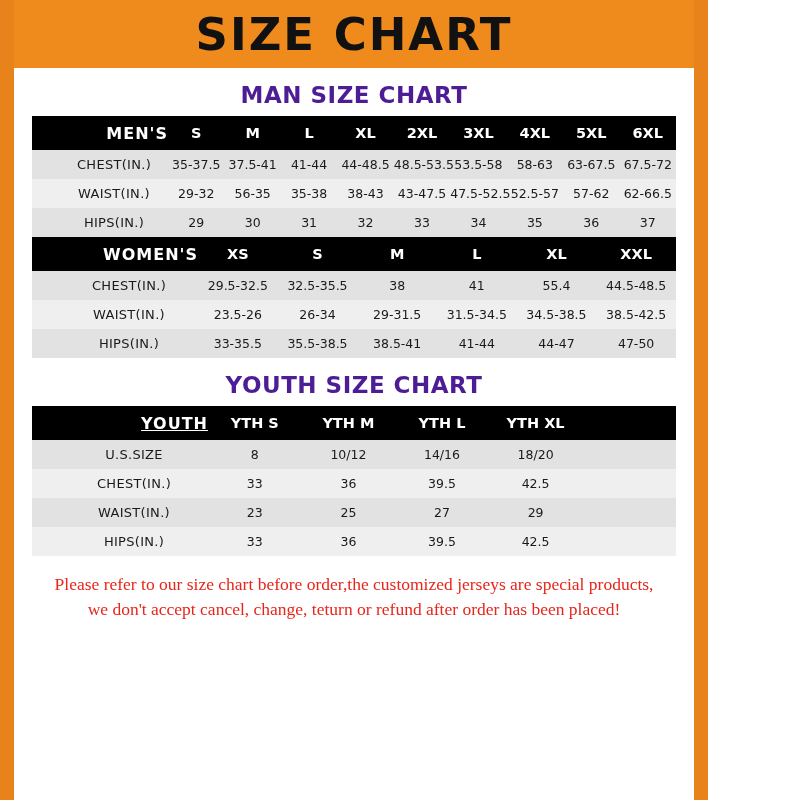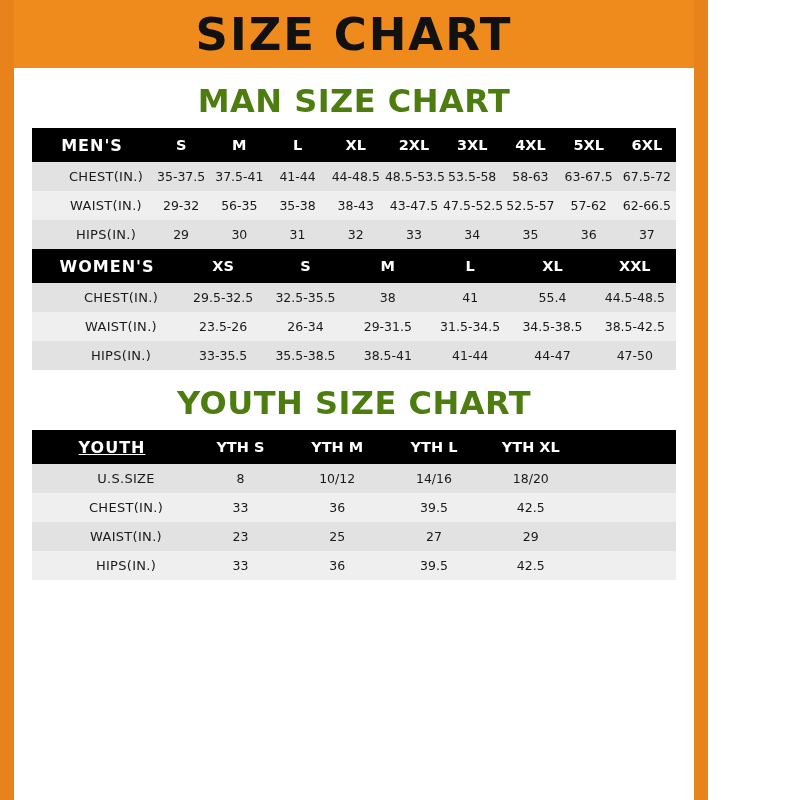--- a/index.html
+++ b/index.html
@@ -44,23 +44,23 @@
     flex: 1 1 auto;
     padding: 0 18px;
     box-sizing: border-box;
     display: flex;
     flex-direction: column;
   }
   .section-title {
     text-align: center;
     font-family: "DejaVu Sans", sans-serif;
     font-weight: bold;
-    font-size: 32px;
+    font-size: 23px;
     letter-spacing: 0.5px;
-    color: #4d7c0f;
+    color: #4c1d95;
     margin: 14px 0 8px 0;
   }
   table.size-table {
     width: 100%;
     border-collapse: collapse;
     table-layout: fixed;
   }
   table.size-table th,
   table.size-table td {
     text-align: center;
@@ -75,21 +75,22 @@
   table.size-table thead tr {
     background: #000000;
   }
   table.size-table thead th {
     color: #ffffff;
     font-weight: bold;
     font-size: 14.5px;
     height: 34px;
   }
   table.size-table thead th.corner {
-    text-align: center;
+    text-align: right;
+    padding-left: 16px;
     font-size: 16px;
     letter-spacing: 1px;
   }
   table.size-table tbody tr.odd { background: #e2e2e2; }
   table.size-table tbody tr.even { background: #efefef; }
   table.size-table tbody td.rowlabel {
     font-size: 13px;
     color: #1a1a1a;
     letter-spacing: 0.3px;
     padding-left: 28px;
@@ -265,15 +266,19 @@
           <td class="rowlabel">HIPS(IN.)</td>
           <td>33</td>
           <td>36</td>
           <td>39.5</td>
           <td>42.5</td>
           <td></td>
         </tr>
       </tbody>
     </table>
 
+    <div class="footer-note">
+      <span>Please refer to our size chart before order,the customized jerseys are special products,</span>
+      <span>we don't accept cancel, change, teturn or refund after order has been placed!</span>
+    </div>
 
   </div>
 </div>
 
 </body></html>

